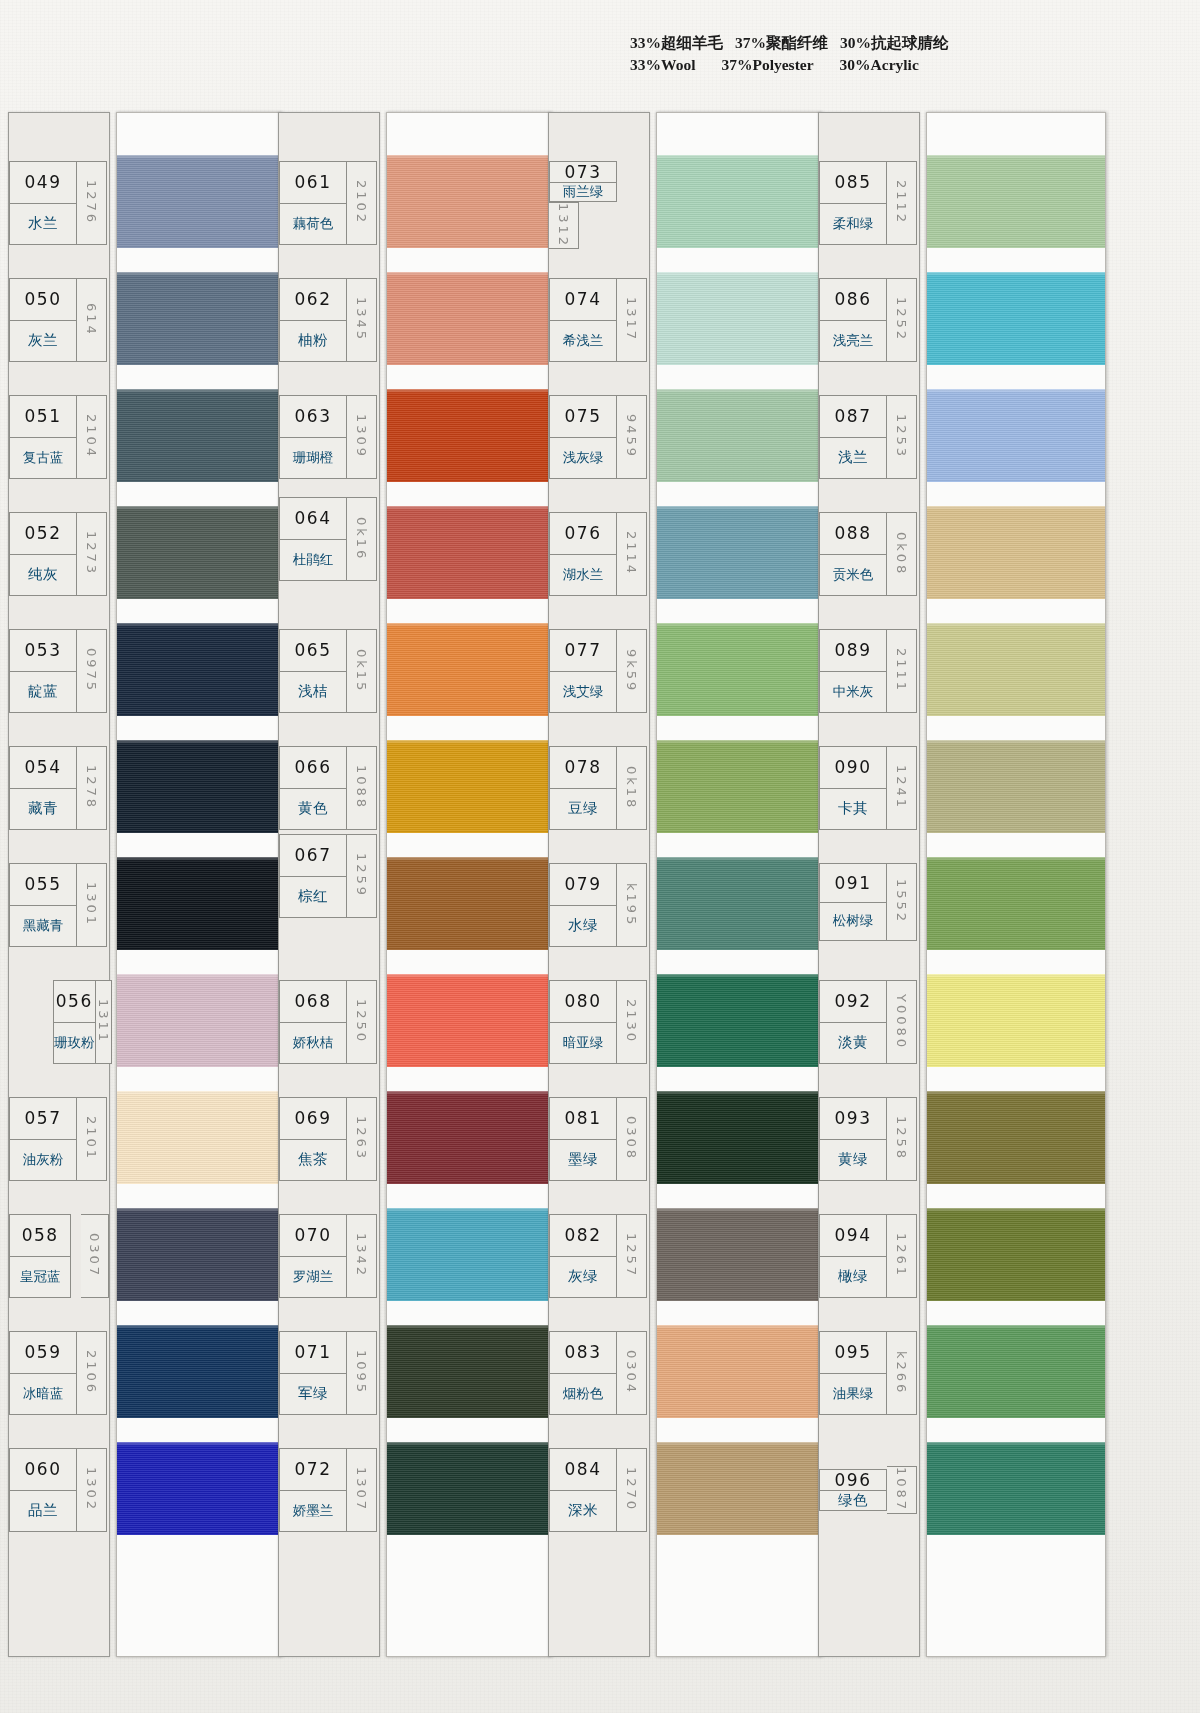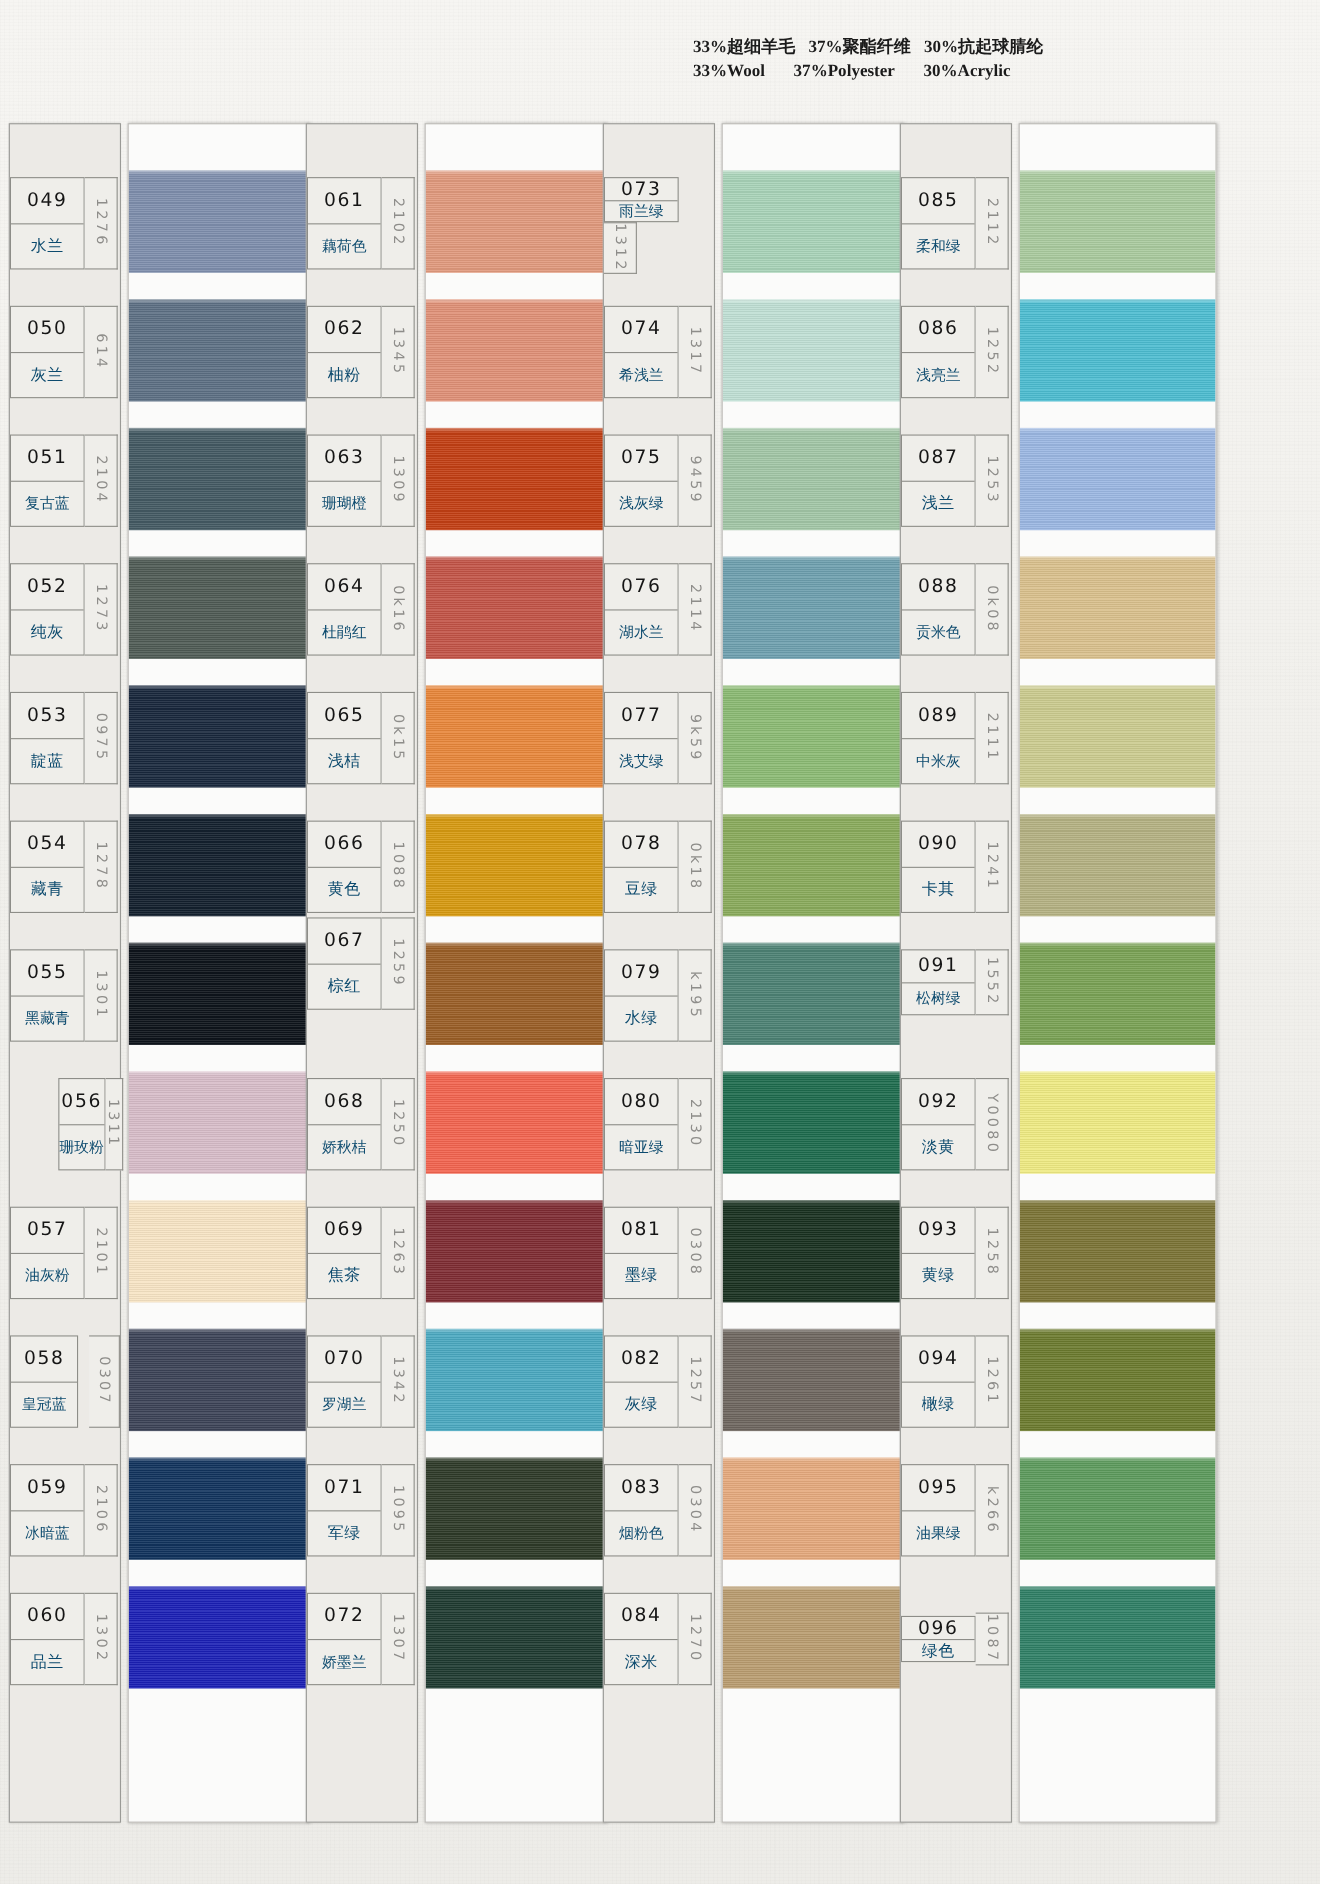--- a/index.html
+++ b/index.html
@@ -287,21 +287,21 @@
       </div>
       <div class="lrow" style="top: 282px; height: 84px;">
         <div class="lbox">
           <div class="lcode">063</div>
           <div class="lname n3">珊瑚橙</div>
         </div>
         <div class="lnum">
           <span>1309</span>
         </div>
       </div>
-      <div class="lrow" style="top: 399px; height: 84px;">
+      <div class="lrow" style="top: 384px; height: 84px;">
         <div class="lbox">
           <div class="lcode">064</div>
           <div class="lname n3">杜鹃红</div>
         </div>
         <div class="lnum">
           <span>0k16</span>
         </div>
       </div>
       <div class="lrow" style="top: 516px; height: 84px;">
         <div class="lbox">
@@ -566,21 +566,21 @@
       </div>
       <div class="lrow" style="top: 633px; height: 84px;">
         <div class="lbox">
           <div class="lcode">090</div>
           <div class="lname">卡其</div>
         </div>
         <div class="lnum">
           <span>1241</span>
         </div>
       </div>
-      <div class="lrow" style="top: 750px; height: 60px;">
+      <div class="lrow" style="top: 750px; height: 78px;">
         <div class="lbox">
           <div class="lcode">091</div>
           <div class="lname n3">松树绿</div>
         </div>
         <div class="lnum">
           <span>1552</span>
         </div>
       </div>
       <div class="lrow" style="top: 867px; height: 84px;">
         <div class="lbox">

